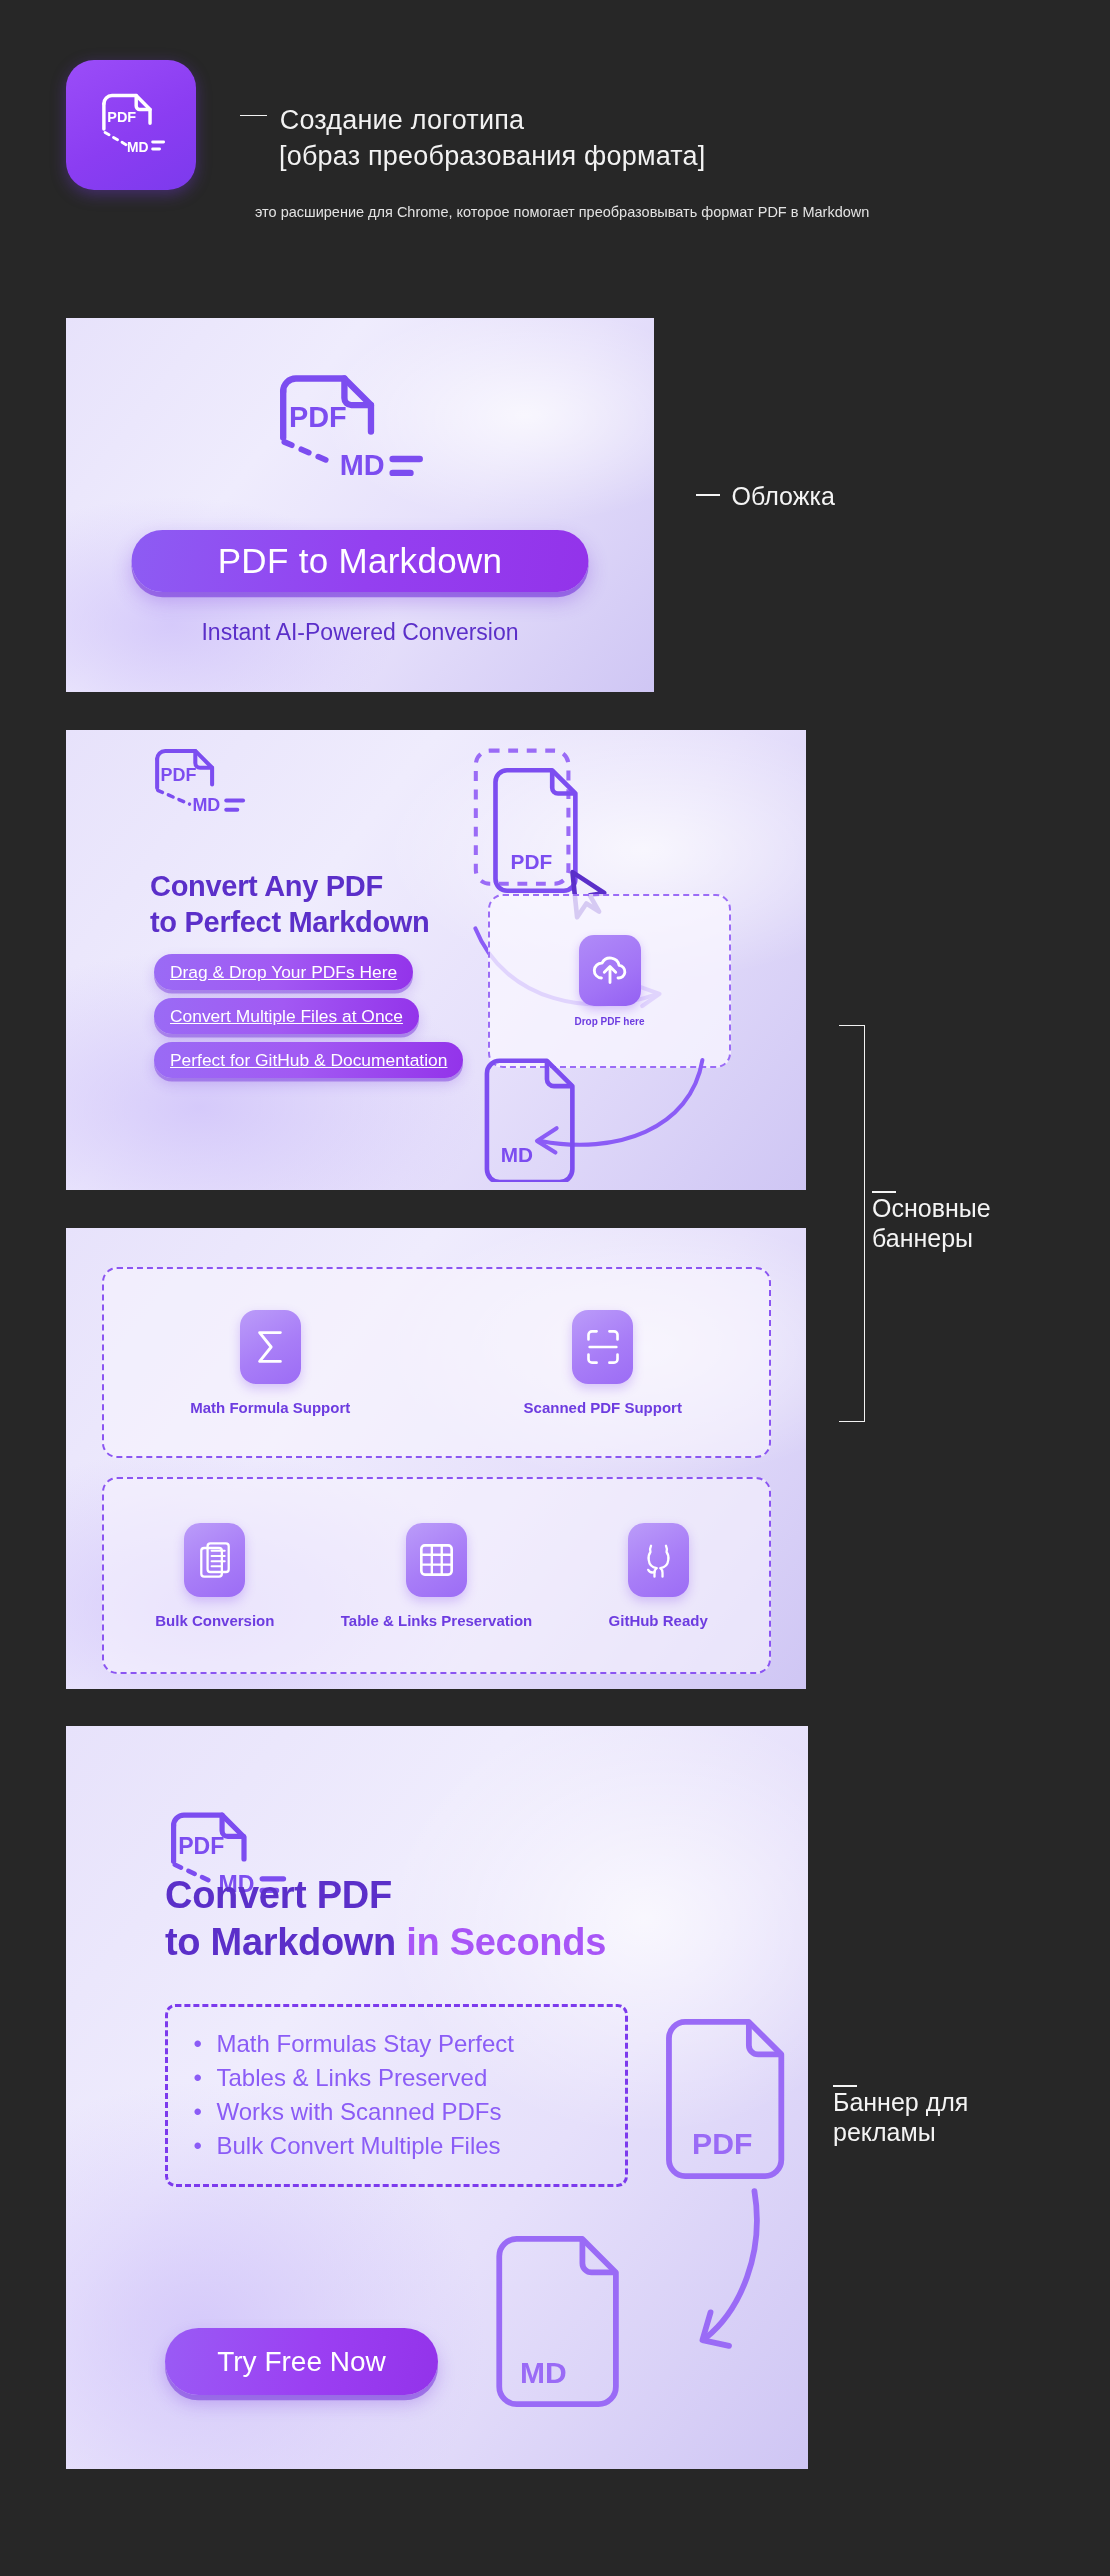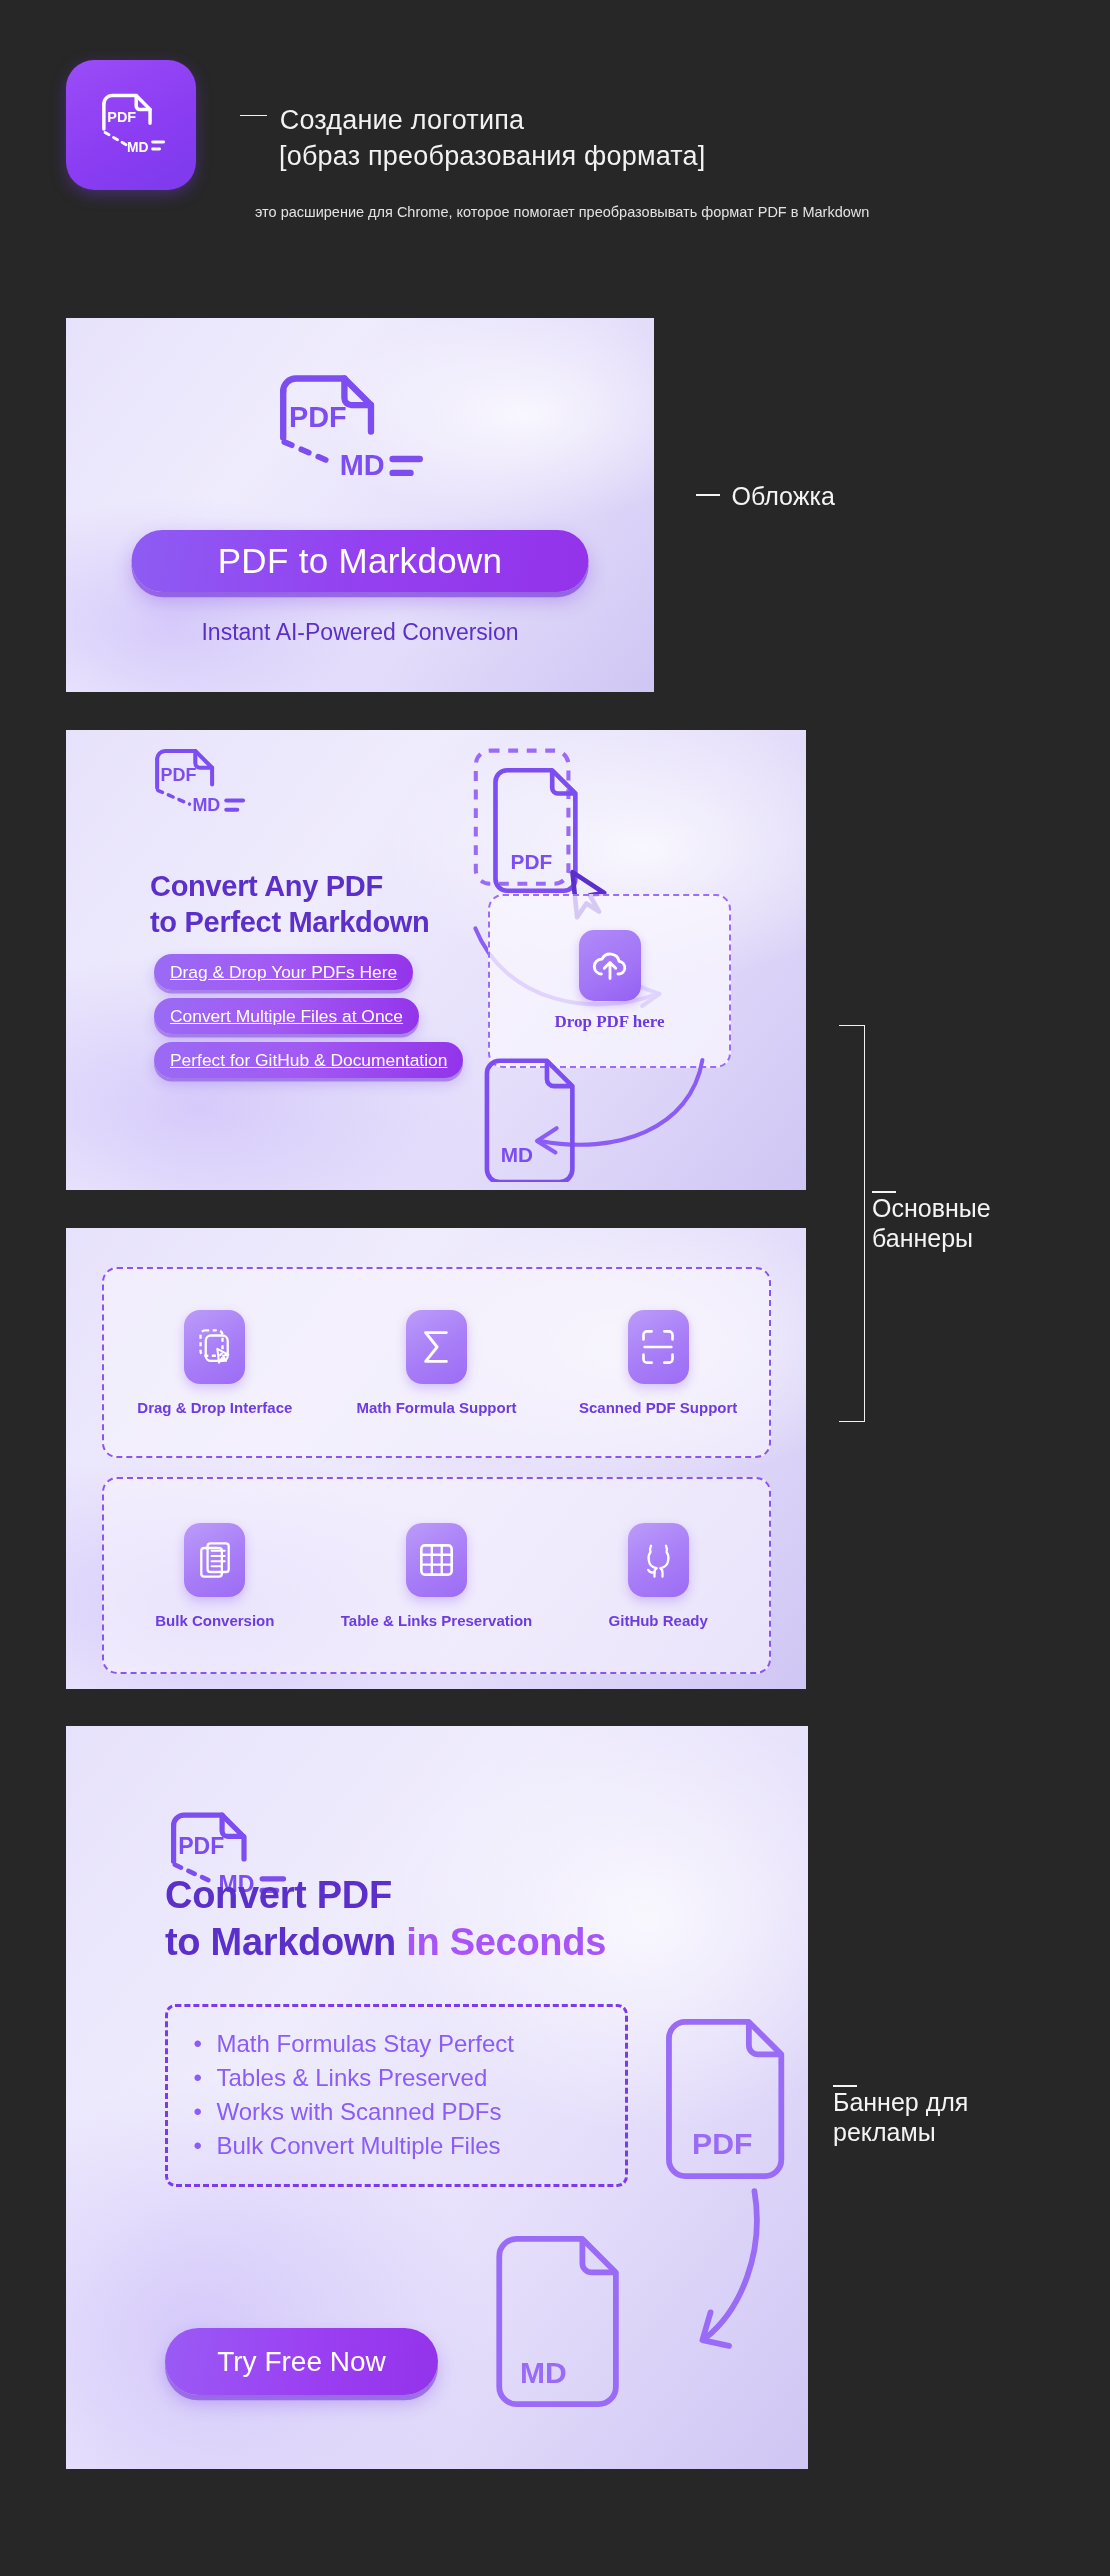--- a/index.html
+++ b/index.html
@@ -84,21 +84,21 @@
     border:2.9px dashed #9b6cf6; border-radius:15px;
     background:rgba(249,246,255,.78);
     display:flex; flex-direction:column; align-items:center; justify-content:center; gap:10.4px;
   }
   .drop-icon{
     width:62px; height:71px; border-radius:15px;
     background:linear-gradient(150deg,#b08bf8 0%,#a274f6 60%,#9460f3 100%);
     box-shadow:0 4px 9.3px rgba(124,58,237,.28);
     display:flex; align-items:center; justify-content:center;
   }
-  .drop-label{ color:#6d3ce0; font-size:17px; font-weight:700;font-family:Liberation Serif, serif; }
+  .drop-label{ color:#6d3ce0; font-size:10px; font-weight:700; }
 
   
   #feat-banner{ left:66px; top:1228px; width:740px; height:461px; }
   .feat-group{
     position:absolute; left:36px; width:669px;
     border:2.9px dashed #8b55f2; border-radius:15px;
     background:rgba(247,244,254,.62);
     display:flex; align-items:center; justify-content:space-around;
   }
   #feat-g0{ top:39px; height:191px; }
@@ -237,30 +237,20 @@
     <path d="M114 10v32a12 12 0 0 0 12 12h32" fill="none" stroke="#7c4df0" stroke-width="8" stroke-linejoin="round"></path>
     <text x="34" y="186" font-family="Liberation Sans, sans-serif" font-size="36" font-weight="bold" fill="#7c4df0">MD</text>
   </svg>
 </div>
 
 <div class="abs banner cover-bg" id="feat-banner">
 
   <div class="feat-group" id="feat-g0">
     <div class="feat-cell">
       <div class="feat-icon">
-        <svg width="34" height="37" viewBox="0 0 58 64">
-          <rect x="4" y="4" width="38" height="44" rx="8" fill="none" stroke="#fff" stroke-width="4" stroke-dasharray="7 6"></rect>
-          <rect x="13" y="13" width="38" height="44" rx="9" fill="none" stroke="#fff" stroke-width="4"></rect>
-          <path d="M33 36 L36 60 L41 52 L48 57 L43 48 L52 46 Z" fill="none" stroke="#fff" stroke-width="3.5" stroke-linejoin="round"></path>
-        </svg>
-      </div>
-      <div class="feat-label">Drag &amp; Drop Interface</div>
-    </div>
-    <div class="feat-cell">
-      <div class="feat-icon">
         <svg width="30" height="36" viewBox="0 0 52 62">
           <path d="M44 6H8l20 25L8 56h36" fill="none" stroke="#fff" stroke-width="5" stroke-linecap="round" stroke-linejoin="round"></path>
         </svg>
       </div>
       <div class="feat-label">Math Formula Support</div>
     </div>
     <div class="feat-cell">
       <div class="feat-icon">
         <svg width="34" height="36" viewBox="0 0 58 62">
           <path d="M4 18V10a6 6 0 0 1 6-6h8M54 18V10a6 6 0 0 0-6-6h-8M4 44v8a6 6 0 0 0 6 6h8M54 44v8a6 6 0 0 1-6 6h-8" fill="none" stroke="#fff" stroke-width="4.5" stroke-linecap="round"></path>

